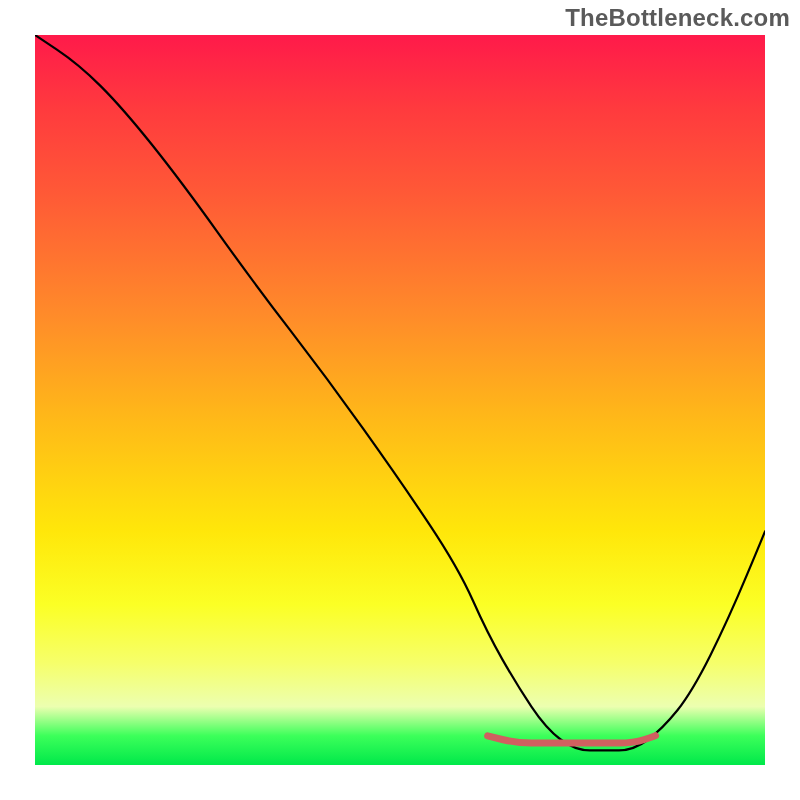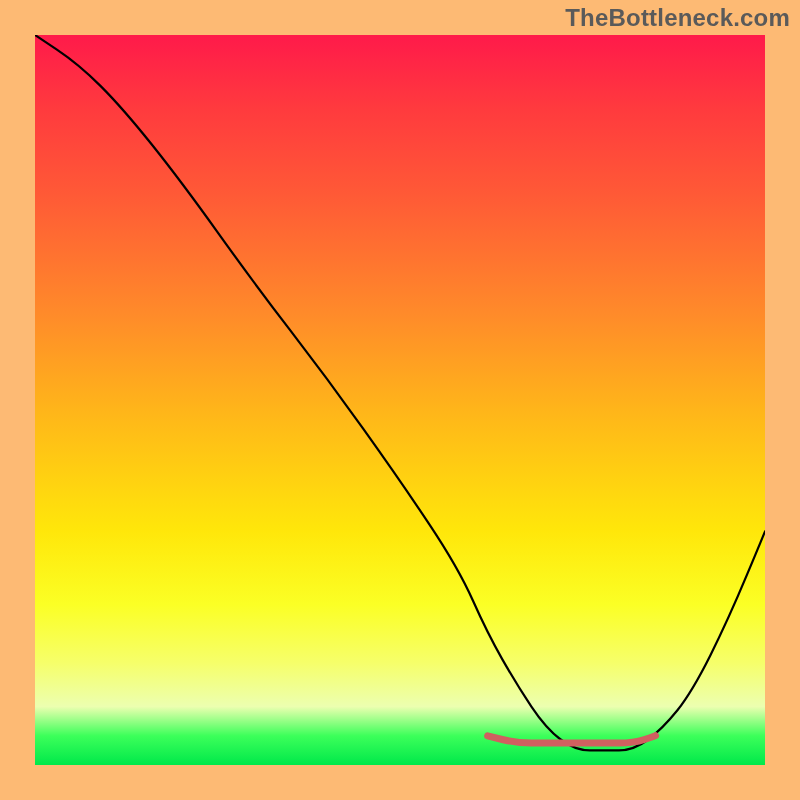--- a/index.html
+++ b/index.html
@@ -8,21 +8,21 @@
     width: 800px;
     height: 800px;
     background: #000;
     overflow: hidden;
     font-family: Arial, Helvetica, sans-serif;
   }
   .frame {
     position: relative;
     width: 800px;
     height: 800px;
-    background: #fdba74;
+    background: #ffffff;
   }
   .watermark {
     position: absolute;
     top: 4px;
     right: 10px;
     color: #5a5a5a;
     font-size: 24px;
     font-weight: 600;
     letter-spacing: 0.2px;
     user-select: none;

